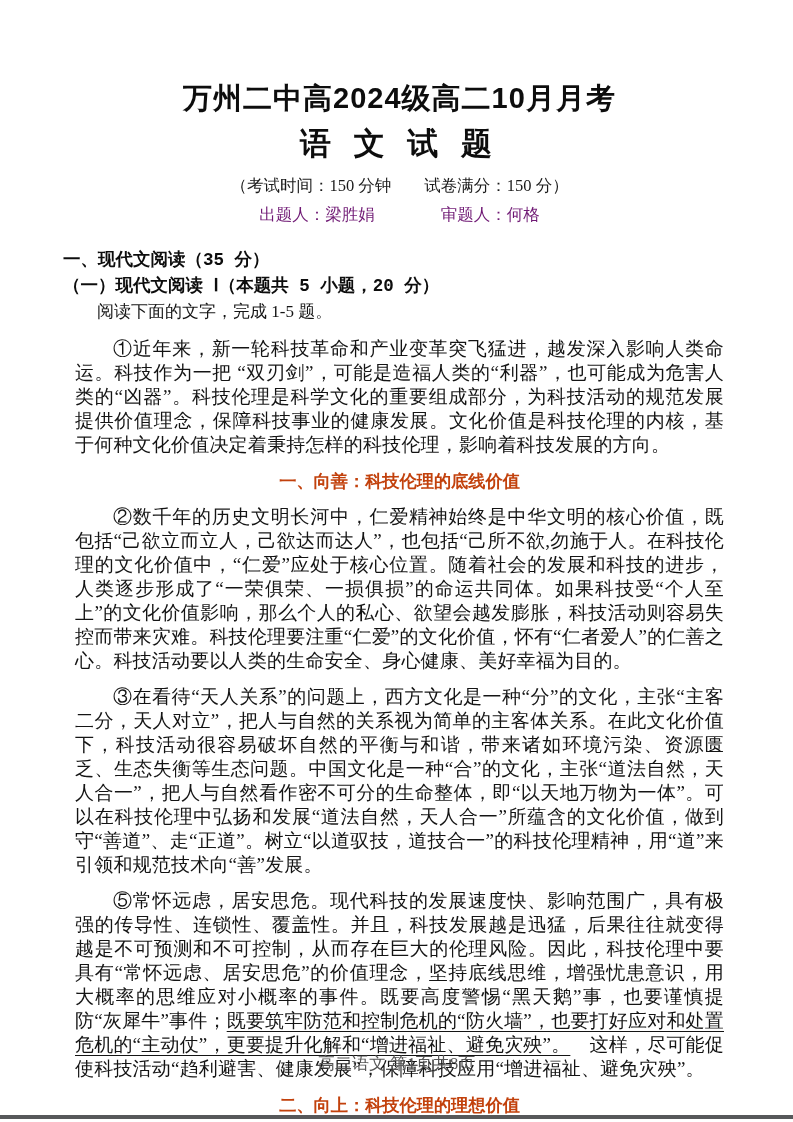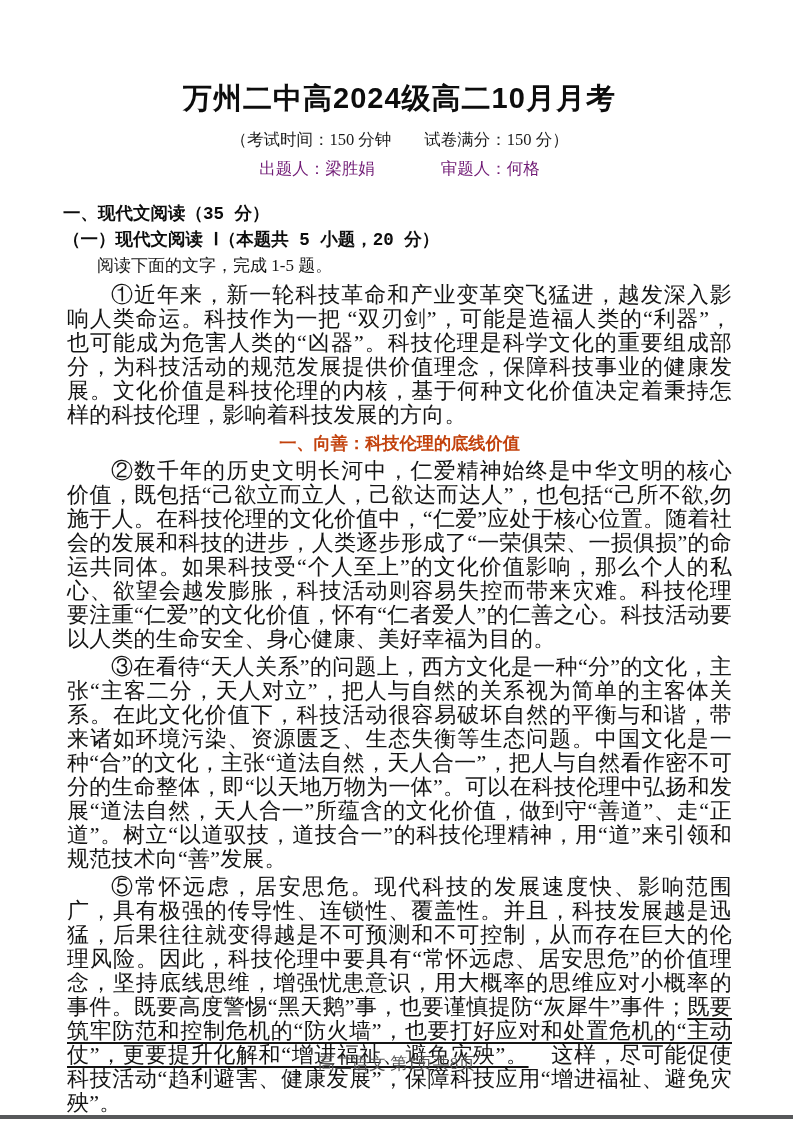--- a/index.html
+++ b/index.html
@@ -54,23 +54,23 @@
     line-height:26px;
     color:#0d0d0d;
   }
   .instruction {
     margin:0;
     text-indent:2em;
     font-size:17px;
     line-height:26px;
   }
   .body-p {
-    margin:4px;
+    margin:12px;
     text-indent:2em;
-    font-size:22px;
+    font-size:19px;
     line-height:24px;
     text-align:justify;
     letter-spacing:0.2px;
   }
   .center-head {
     font-family:"Liberation Sans","DejaVu Sans",sans-serif;
     font-weight:bold;
     font-size:17.2px;
     line-height:24px;
     text-align:center;
@@ -91,20 +91,21 @@
     background:#57585a;
   }
 </style>
 </head>
 <body>
 
 <div class="page">
 
   <div class="hdr">
     <h1 class="exam-title">万州二中高2024级高二10月月考</h1>
+    <h2 class="subject-title">语 文 试 题</h2>
     <div class="info-line">（考试时间：150 分钟　　试卷满分：150 分）</div>
     <div class="authors-line">出题人：梁胜娟　　　　审题人：何格</div>
   </div>
 
   <div class="content">
     <h3 class="sec-head">一、现代文阅读（35 分）</h3>
     <h4 class="subsec-head">（一）现代文阅读 Ⅰ（本题共 5 小题，20 分）</h4>
     <p class="instruction">阅读下面的文字，完成 1-5 题。</p>
 
     <p class="body-p">①近年来，新一轮科技革命和产业变革突飞猛进，越发深入影响人类命运。科技作为一把 “双刃剑”，可能是造福人类的“利器”，也可能成为危害人类的“凶器”。科技伦理是科学文化的重要组成部分，为科技活动的规范发展提供价值理念，保障科技事业的健康发展。文化价值是科技伦理的内核，基于何种文化价值决定着秉持怎样的科技伦理，影响着科技发展的方向。</p>

